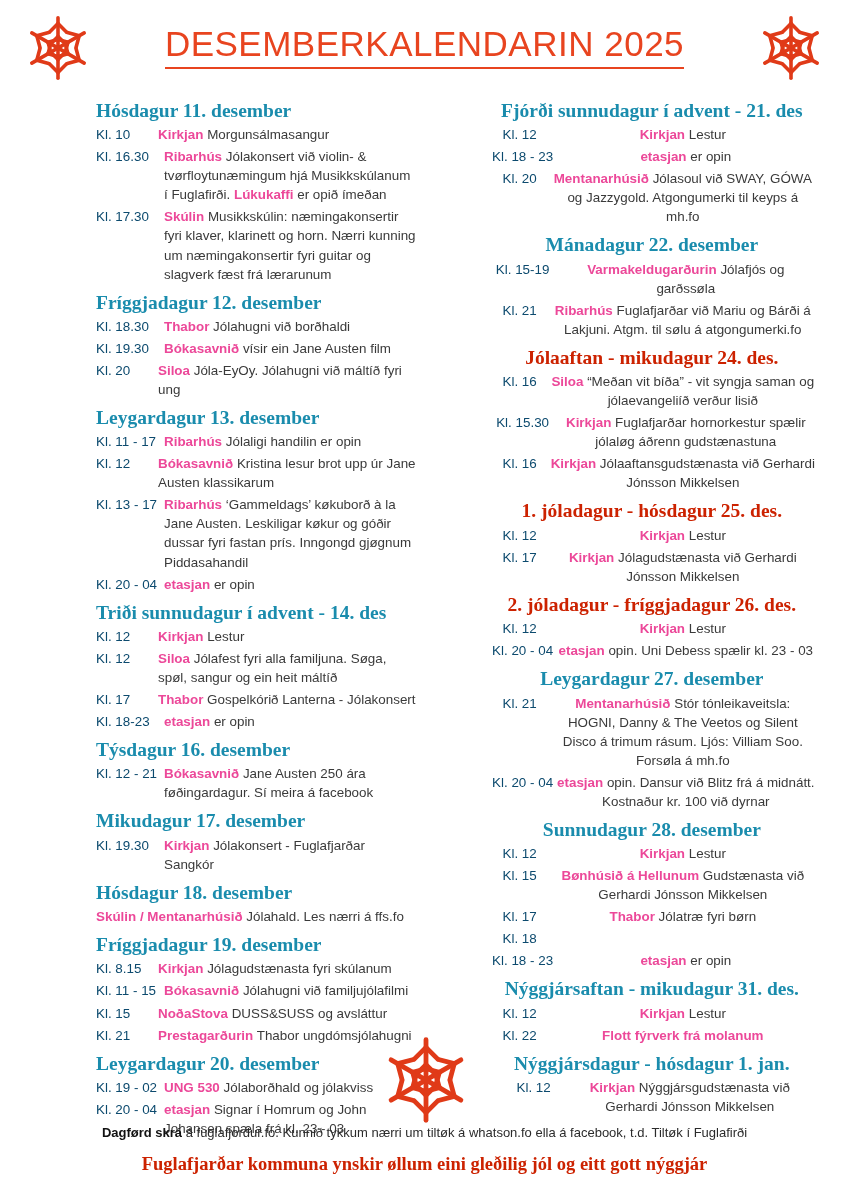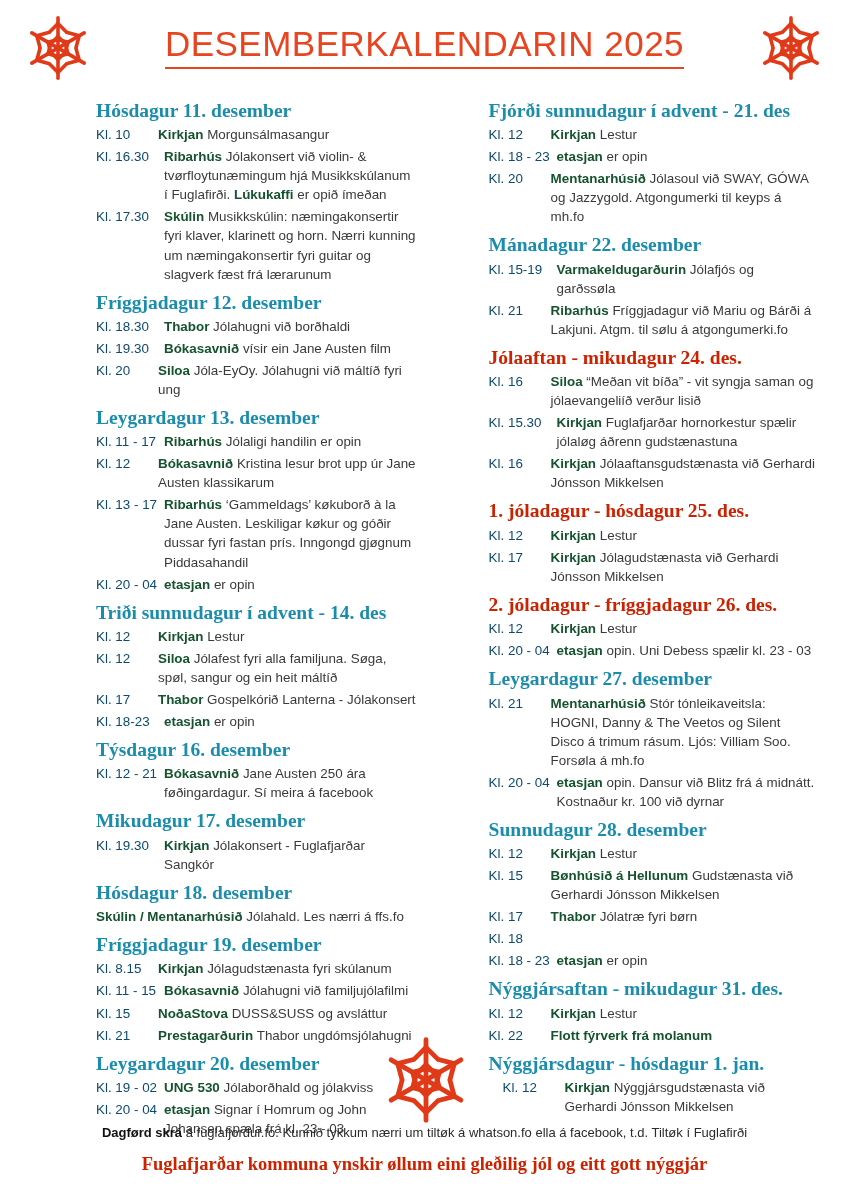--- a/index.html
+++ b/index.html
@@ -42,21 +42,21 @@
   .snowflake.bottom { left: 378px; top: 1032px; width: 96px; height: 96px; }
 
   
   .columns {
     display: flex;
     padding: 0 34px 0 56px;
     gap: 32px;
     height: 1000px;
   }
   .col { width: 374px; }
-  .col.right { width: 380px; }
+  .col.right { width: 380px; text-align: center; }
 
   
   .day-block { margin-bottom: 3px; margin-left: 40px; }
 
   .day-heading {
     font-family: "Liberation Serif", serif;
     font-weight: bold;
     font-size: 19.5px;
     color: #1a8cad;
     line-height: 1.35;
@@ -75,21 +75,21 @@
     color: #2b2b2b;
   }
   .entry-time {
     flex: 0 0 62px;
     white-space: nowrap;
     color: #0c4a6e;
   }
   .entry-time.wide { flex-basis: 68px; }
   .entry-body { flex: 1 1 auto; }
   .entry.no-time .entry-body { flex: 1 1 100%; }
-  .venue { font-weight: bold; color: #14532d; }
+  .venue { font-weight: bold; color: #ec4899; }
   .desc { color: #3a3a3a; }
 
   
   .entry-body { text-indent: 0; }
 
   
   .footer {
     position: absolute;
     left: 0;
     right: 0;
@@ -336,21 +336,21 @@
         </div>
       </div>
       <div class="day-block">
         <div class="day-heading">Mánadagur 22. desember</div>
         <div class="entry">
           <span class="entry-time wide">Kl. 15-19</span>
           <span class="entry-body"><span class="venue">Varmakeldugarðurin</span><span class="desc"> Jólafjós og garðssøla</span></span>
         </div>
         <div class="entry">
           <span class="entry-time">Kl. 21</span>
-          <span class="entry-body"><span class="venue">Ribarhús</span><span class="desc"> Fríggjadagur við Mariu og Bárði á Lakjuni. Atgm. til sølu á atgongumerki.fo</span></span>
+          <span class="entry-body"><span class="venue">Ribarhús</span><span class="desc"> Fuglafjarðar við Mariu og Bárði á Lakjuni. Atgm. til sølu á atgongumerki.fo</span></span>
         </div>
       </div>
       <div class="day-block">
         <div class="day-heading xmas">Jólaaftan - mikudagur 24. des.</div>
         <div class="entry">
           <span class="entry-time">Kl. 16</span>
           <span class="entry-body"><span class="venue">Siloa</span><span class="desc"> “Meðan vit bíða” - vit syngja saman og jólaevangeliíð verður lisið</span></span>
         </div>
         <div class="entry">
           <span class="entry-time wide">Kl. 15.30</span>

